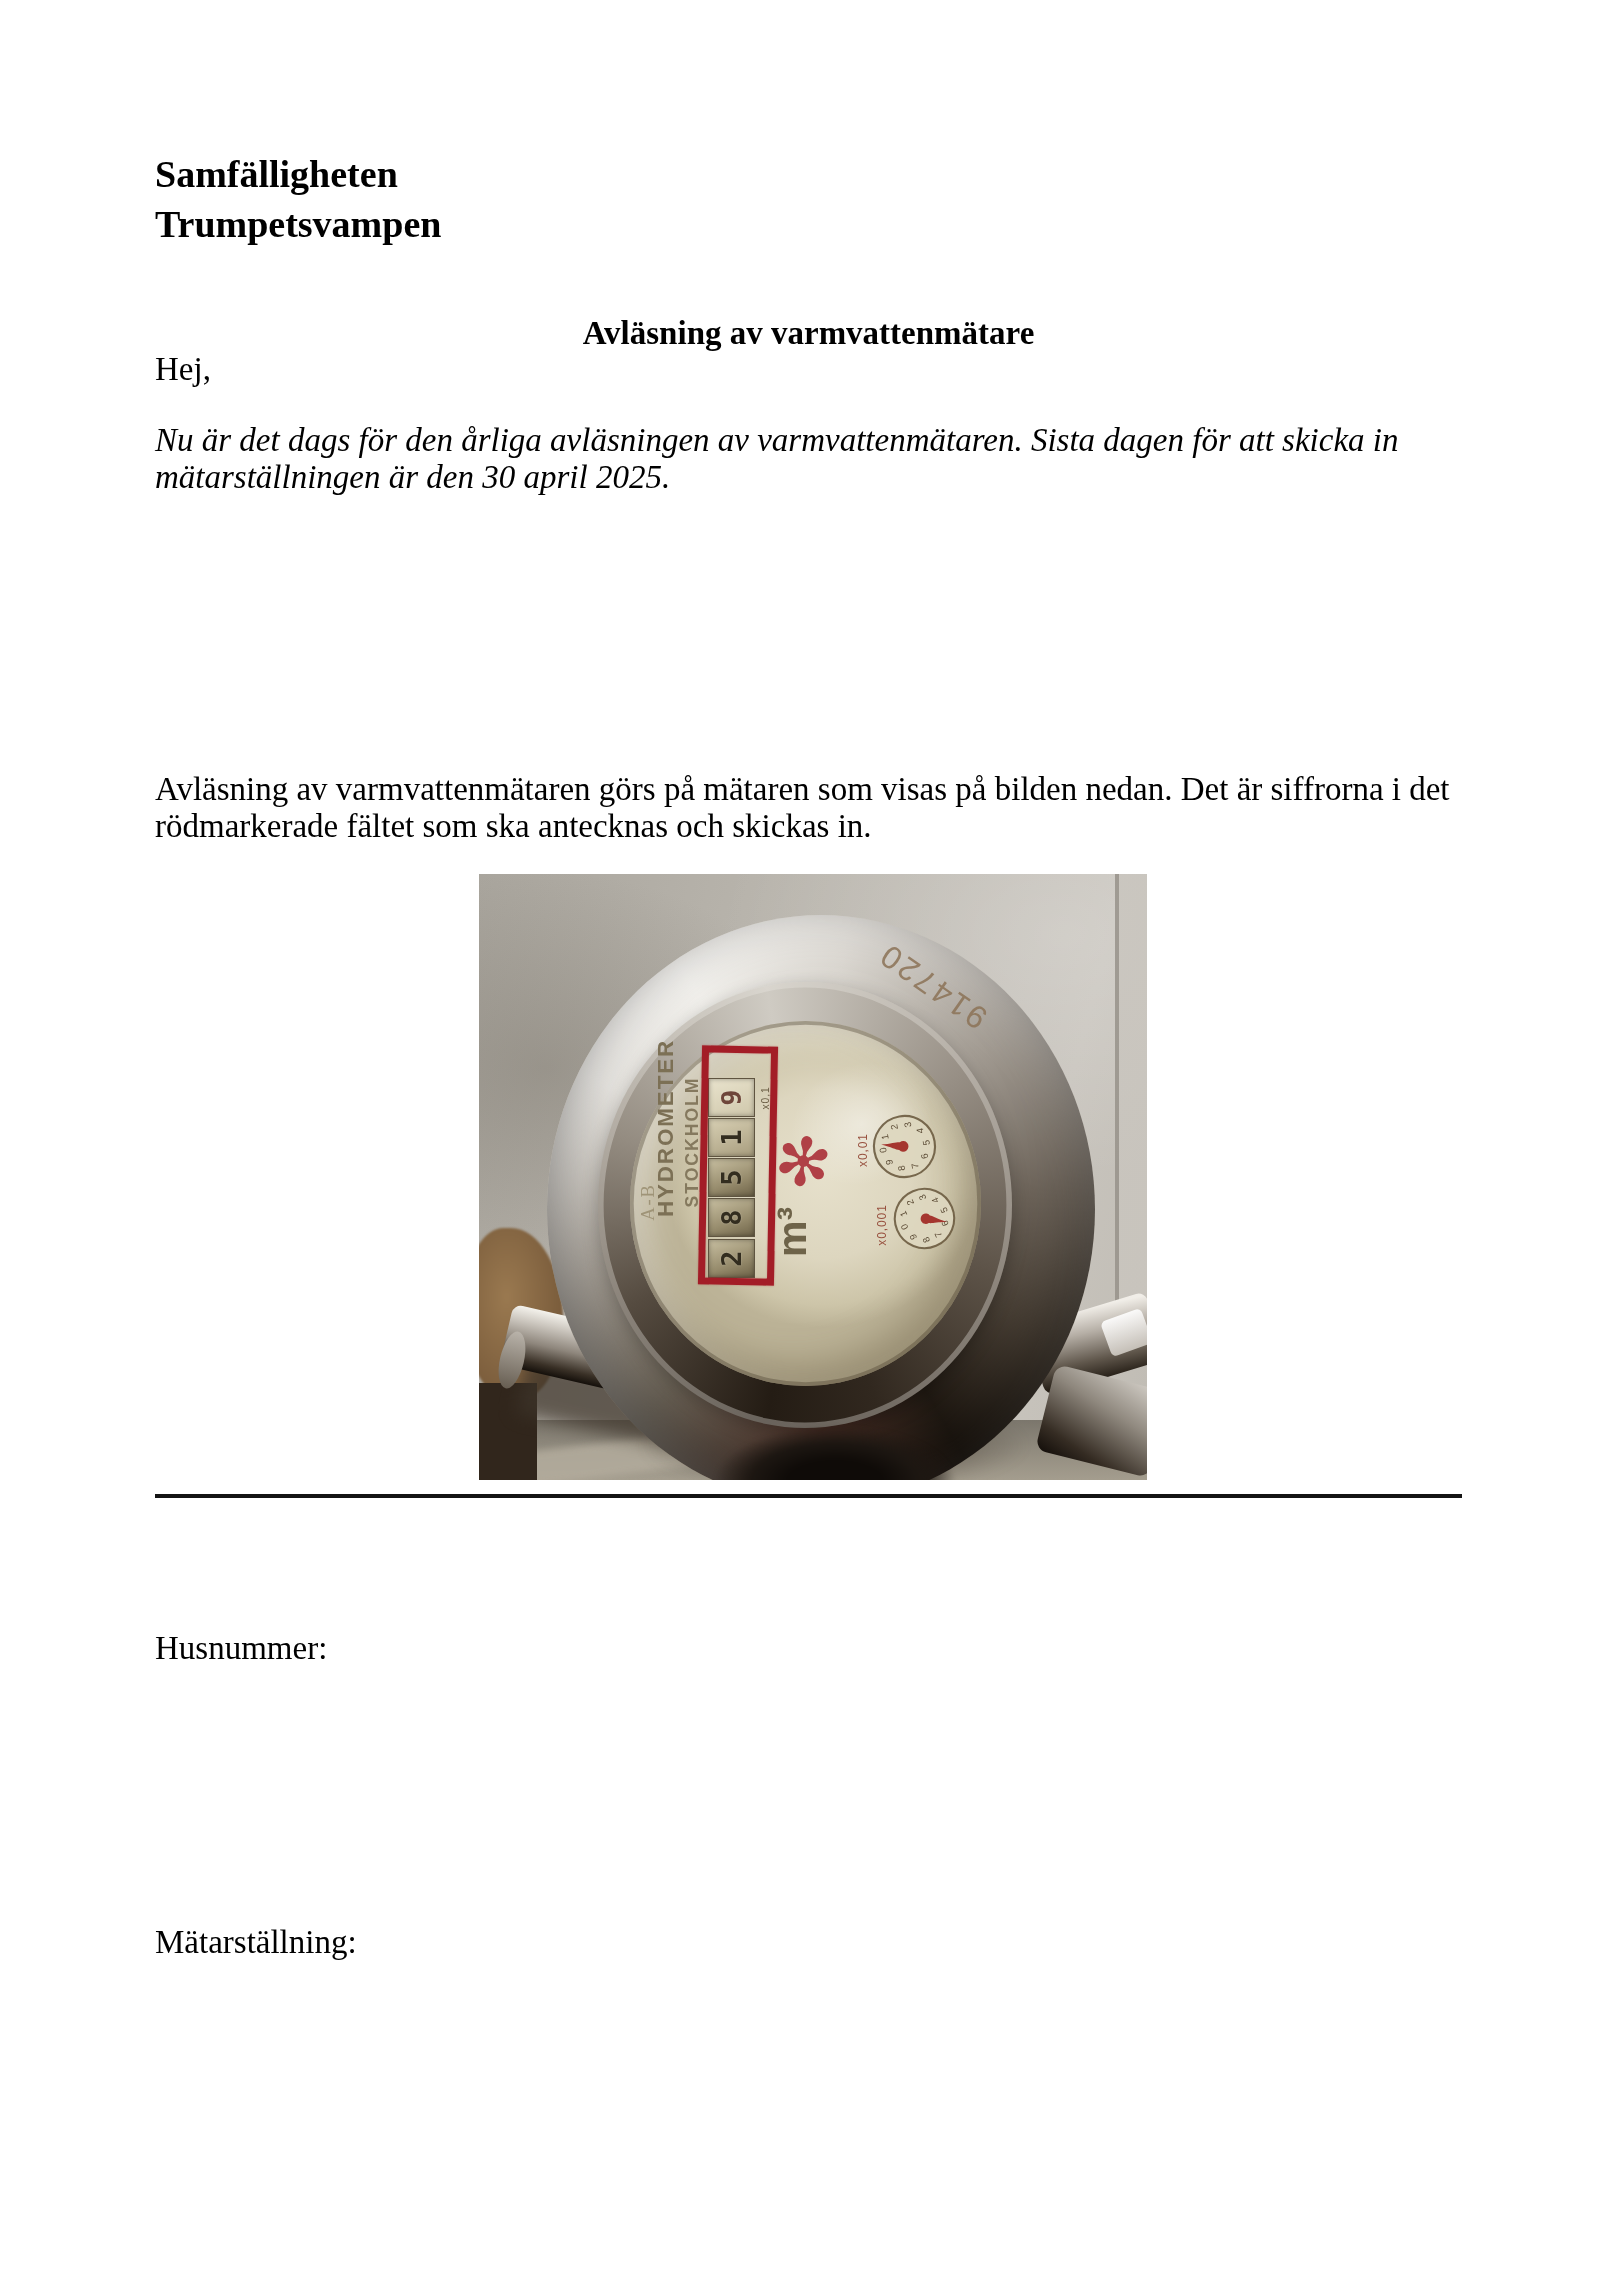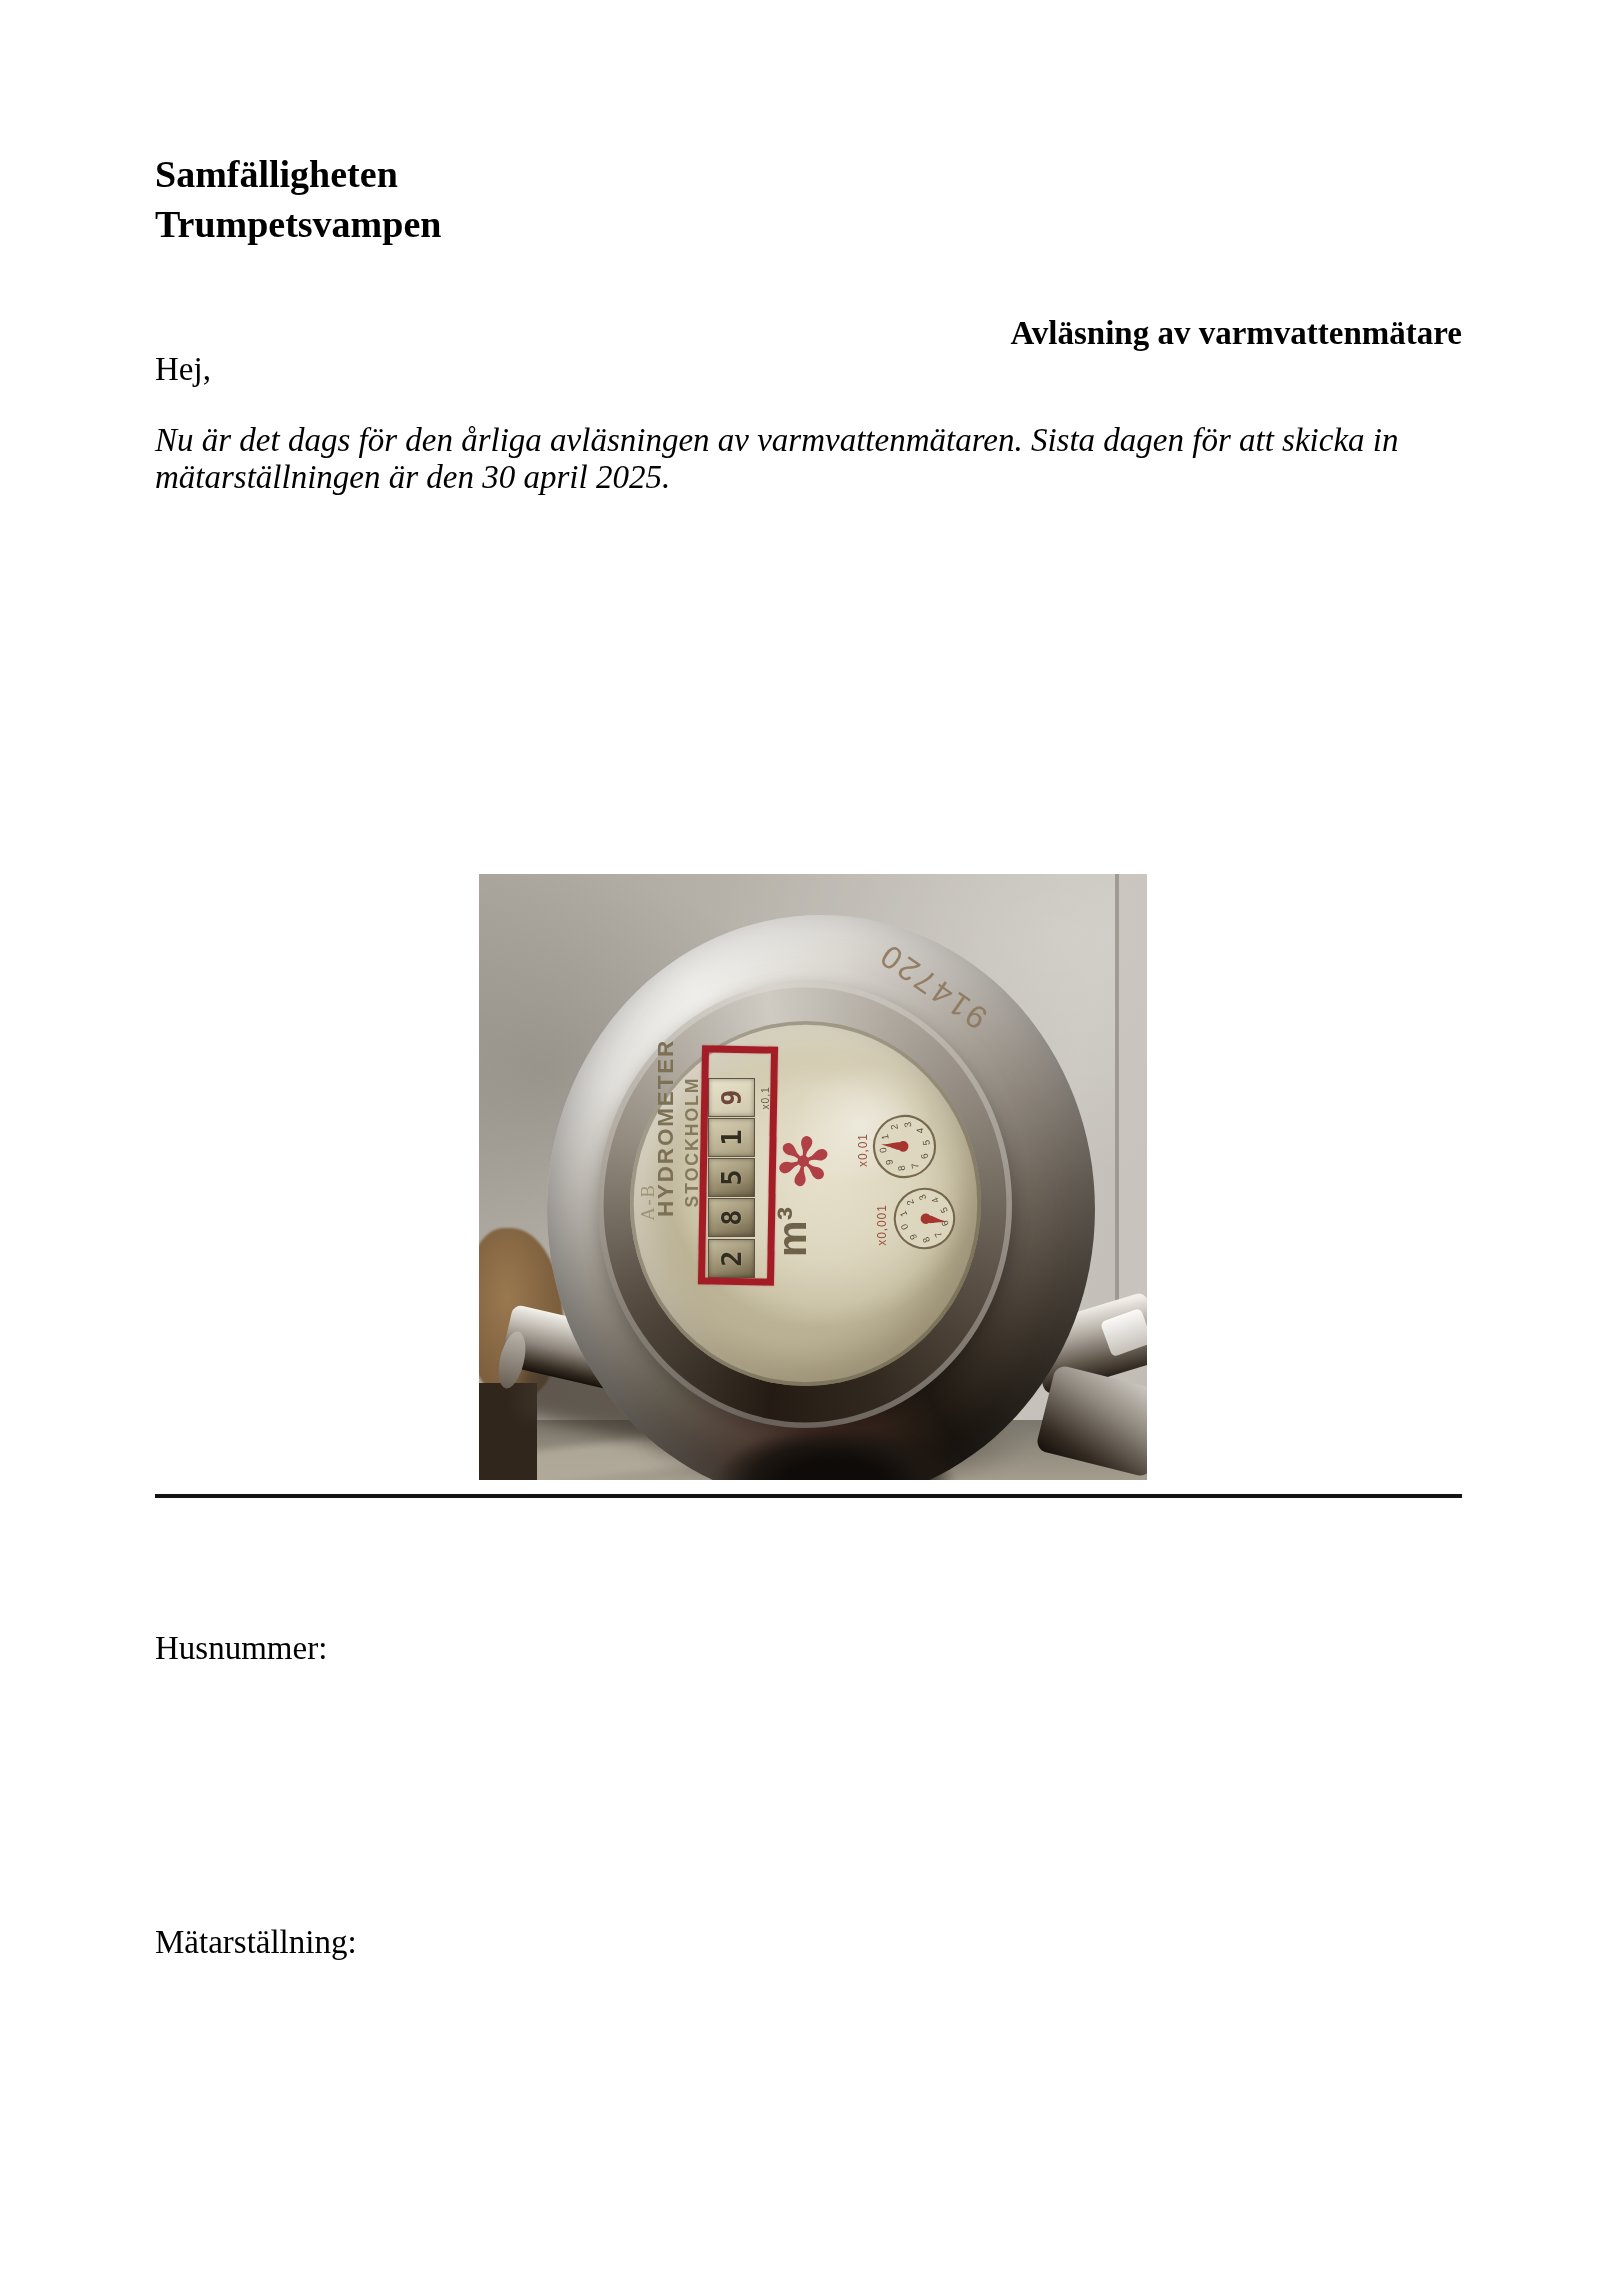--- a/index.html
+++ b/index.html
@@ -6,21 +6,21 @@
   .page {
     position:relative; width:1619px; height:2290px; margin:0 auto;
     background:#ffffff; overflow:hidden;
     font-family:"Liberation Serif", serif; color:#000;
   }
   .abs { position:absolute; }
 
   
   .org-name { left:155px; top:149px; font-size:38px; font-weight:bold; line-height:50px; }
   .org-line { display:block; }
-  .letter-title { left:155px; top:314px; width:1307px; text-align:right; font-size:33px; font-weight:bold; line-height:39px; }
+  .letter-title { left:155px; top:314px; width:1307px; text-align:center; font-size:33px; font-weight:bold; line-height:39px; }
   .greeting { left:155px; top:351px; font-size:33px; line-height:37px;text-align:right; }
   .para { left:155px; width:1389px; font-size:33px; line-height:37px; white-space:pre-line; margin:0; }
   .para-1 { top:422px;font-style:italic; } .para-2 { top:543px; } .para-3 { top:651px; } .para-4 { top:771px; }
   .divider { left:155px; top:1494px; width:1307px; height:3.7px; background:#141414; }
   .form-label { left:155px; font-size:33px; line-height:37px; }
   .label-hus { top:1630px; } .label-mat { top:1924px; }
 
   
   .photo { left:479px; top:874px; width:668px; height:606px; overflow:hidden; background:#b5b1a9; }
   .photo * { position:absolute; }
@@ -123,20 +123,22 @@
   <div class="abs org-name">
     <span class="org-line">Samfälligheten</span>
     <span class="org-line">Trumpetsvampen</span>
   </div>
 
   <div class="abs letter-title">Avläsning av varmvattenmätare</div>
   <div class="abs greeting">Hej,</div>
 
   <p class="abs para para-1">Nu är det dags för den årliga avläsningen av varmvattenmätaren. Sista dagen för att skicka in
 mätarställningen är den 30 april 2025.</p>
+  <p class="abs para para-4">Avläsning av varmvattenmätaren görs på mätaren som visas på bilden nedan. Det är siffrorna i det
+rödmarkerade fältet som ska antecknas och skickas in.</p>
 
   <div class="abs photo">
     <div class="photo-bg"></div>
     <div class="wall-corner"></div>
     <div class="floor"></div>
     <div class="floor-streak"></div>
     <div class="wood-beam"></div>
     <div class="dark-corner"></div>
     <div class="pipe-shadow"></div>
     <div class="left-pipe"></div>

